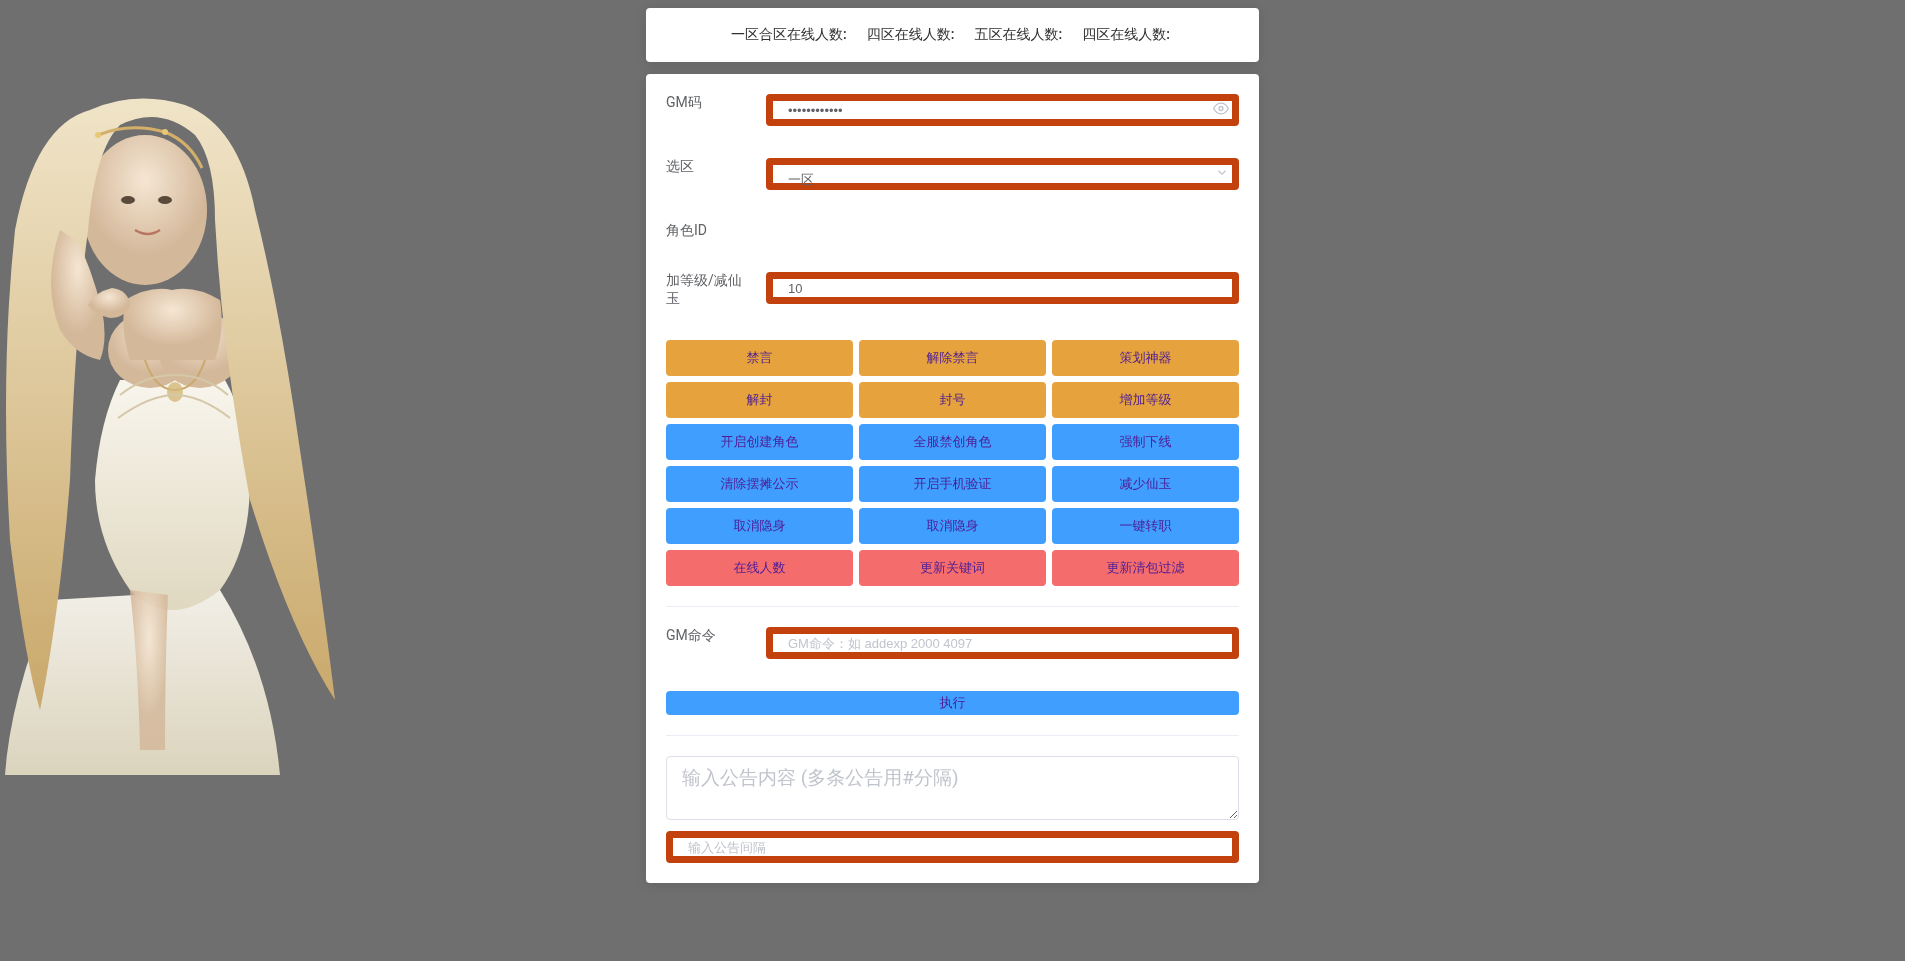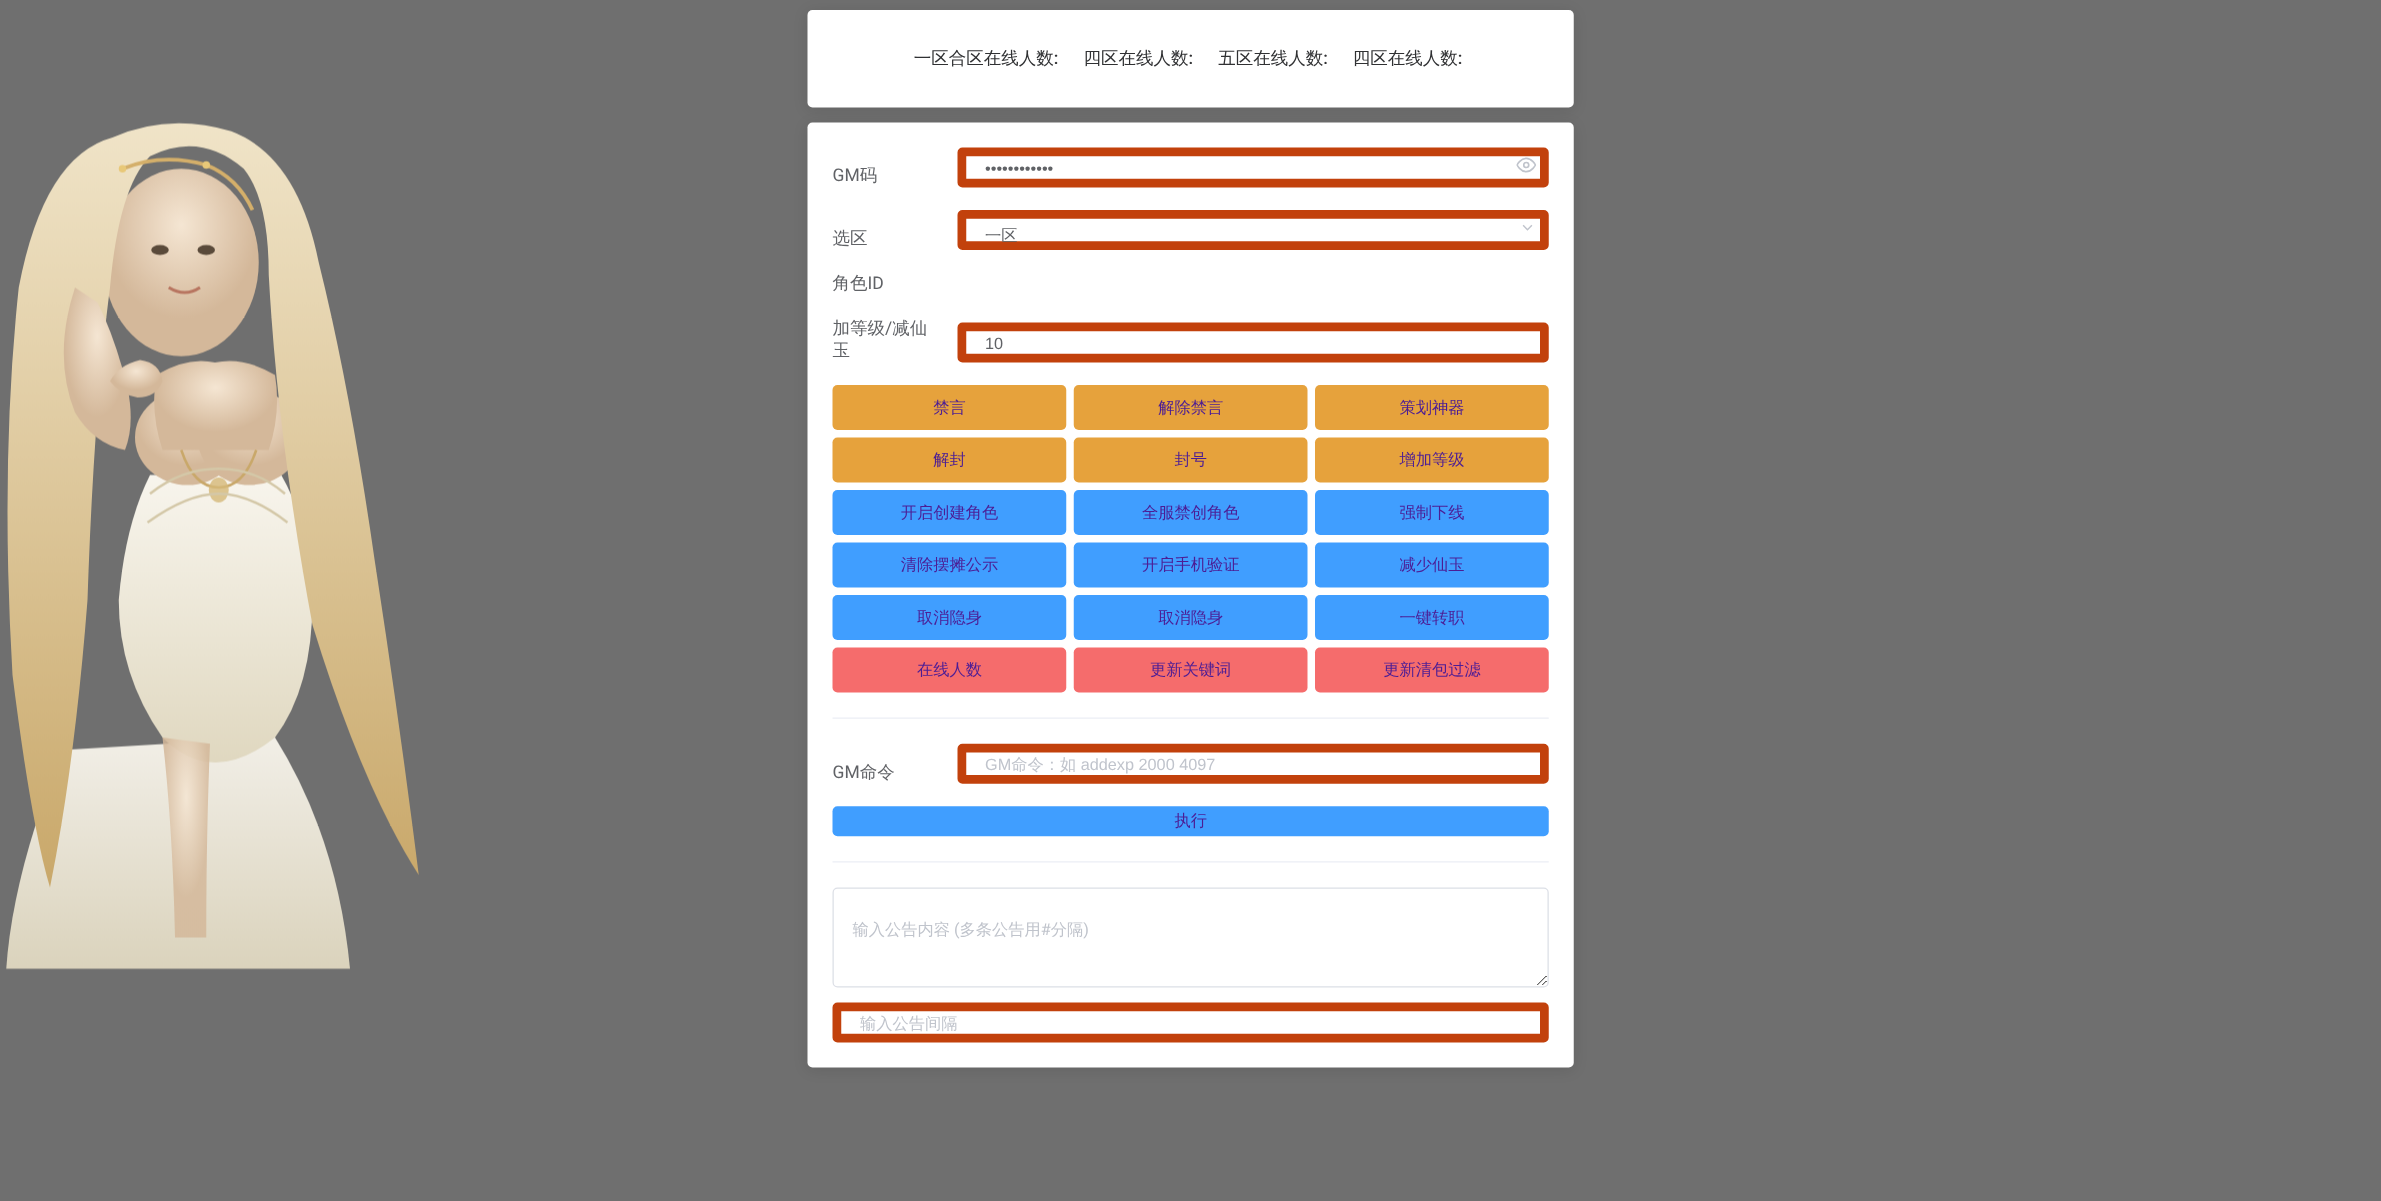--- a/index.html
+++ b/index.html
@@ -28,21 +28,21 @@
     }
     .page {
       width: 613px;
       margin: 0 auto;
       position: relative;
       z-index: 2;
     }
     .header-card {
       background: #fff;
       border-radius: 4px;
-      padding: 30px 20px;
+      padding: 18px 20px;
       margin-top: 8px;
       box-shadow: 0 2px 12px 0 rgba(0,0,0,.1);
     }
     .header-row {
       display: flex;
       justify-content: center;
       flex-wrap: wrap;
       gap: 16px;
     }
     .header-item {
@@ -56,22 +56,22 @@
     }
     .main-card {
       background: #fff;
       border-radius: 4px;
       padding: 20px;
       margin-top: 12px;
       box-shadow: 0 2px 12px 0 rgba(0,0,0,.1);
     }
     .form-row {
       display: flex;
-      align-items: flex-end;
-      margin-bottom: 18px;
+      align-items: flex-start;
+      margin-bottom: 32px;
     }
     .form-label {
       width: 100px;
       color: #606266;
       font-size: 14px;
       padding-right: 12px;
     }
     .form-input-wrap {
       flex: 1;
       position: relative;
@@ -138,24 +138,24 @@
       width: 100%;
     }
     .divider {
       height: 1px;
       background: #ebeef5;
       margin: 20px 0;
     }
     .textarea {
       width: 100%;
       min-height: 50px;
-      padding: 24px 15px;
+      padding: 8px 15px;
       border: 1px solid #dcdfe6;
       border-radius: 4px;
-      font-size: 13px;
+      font-size: 19px;
       color: #606266;
       font-family: inherit;
       resize: vertical;
       outline: none;
       margin-bottom: 8px;
     }
     .textarea::placeholder {
       color: #c0c4cc;
     }
   </style>

